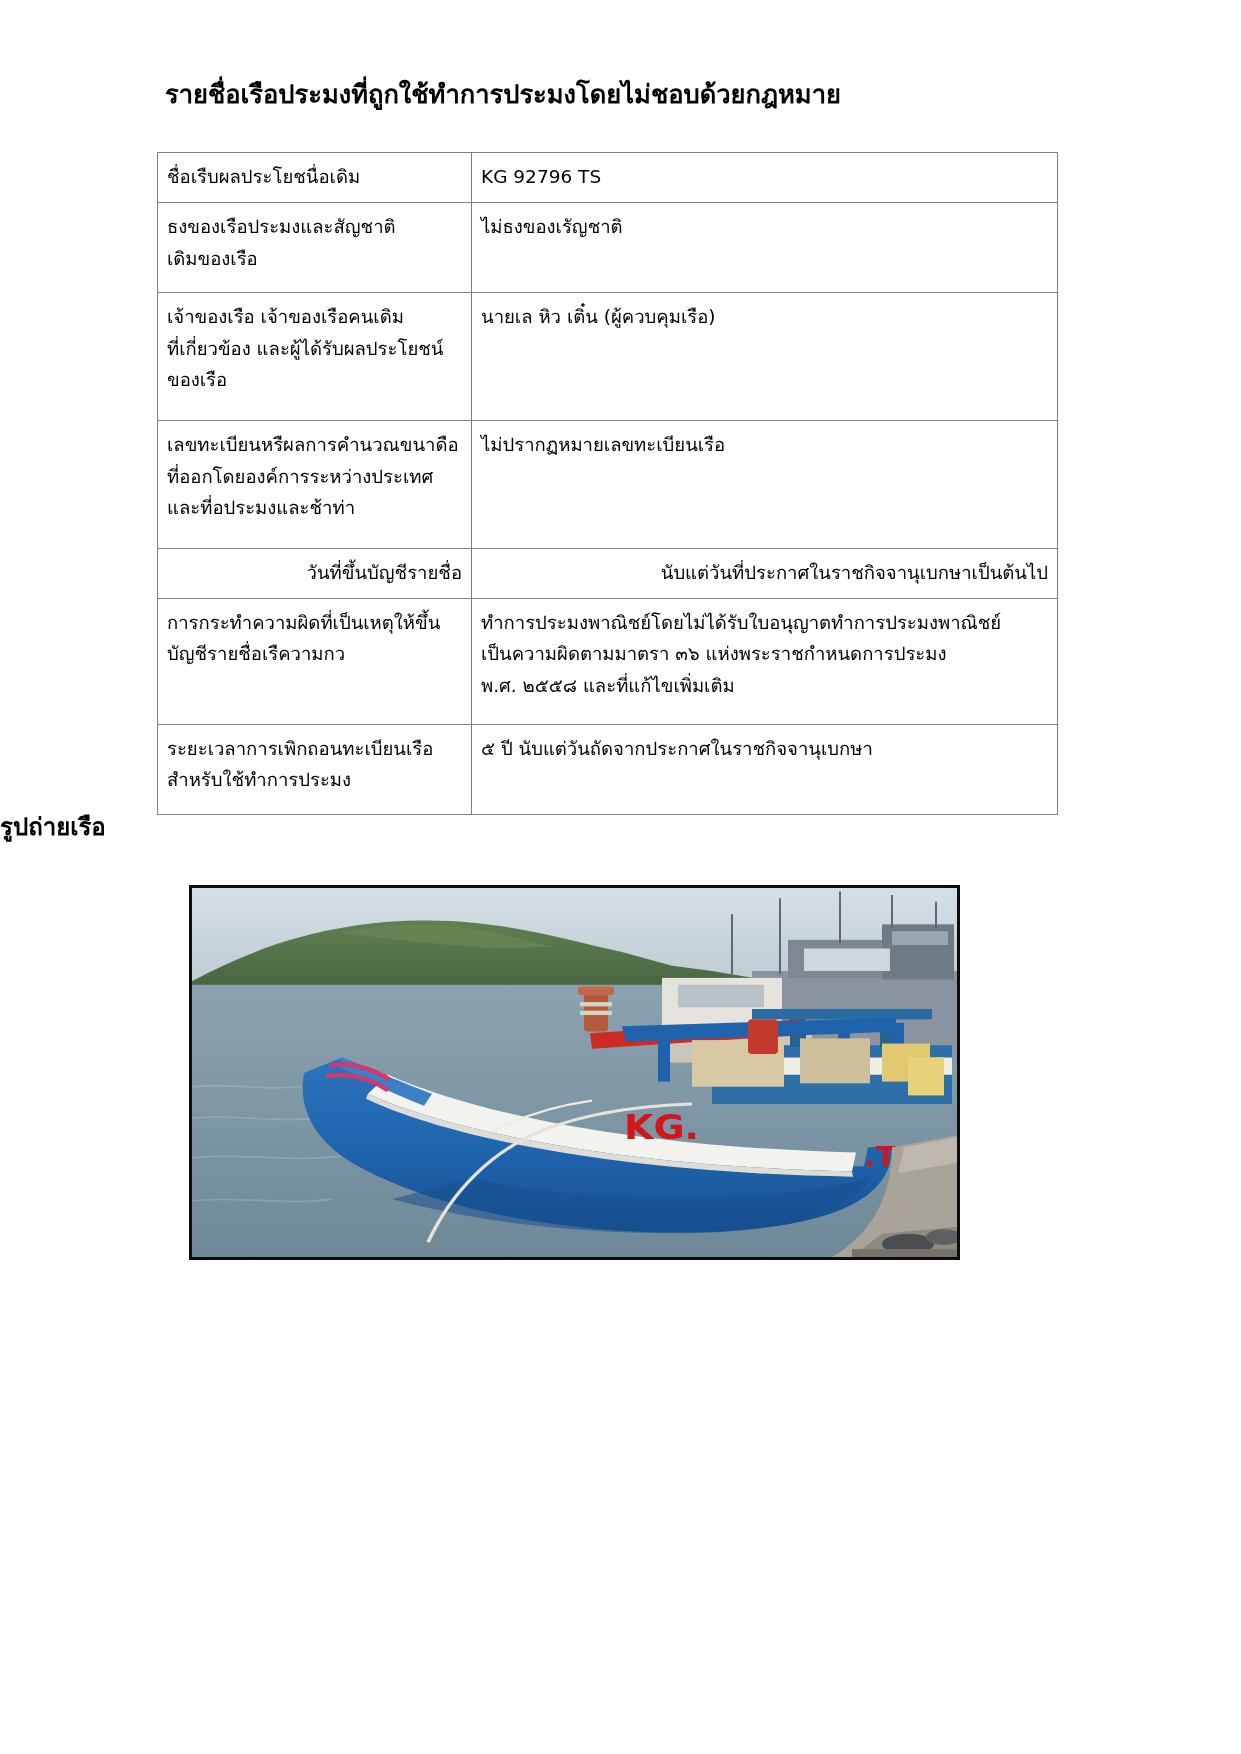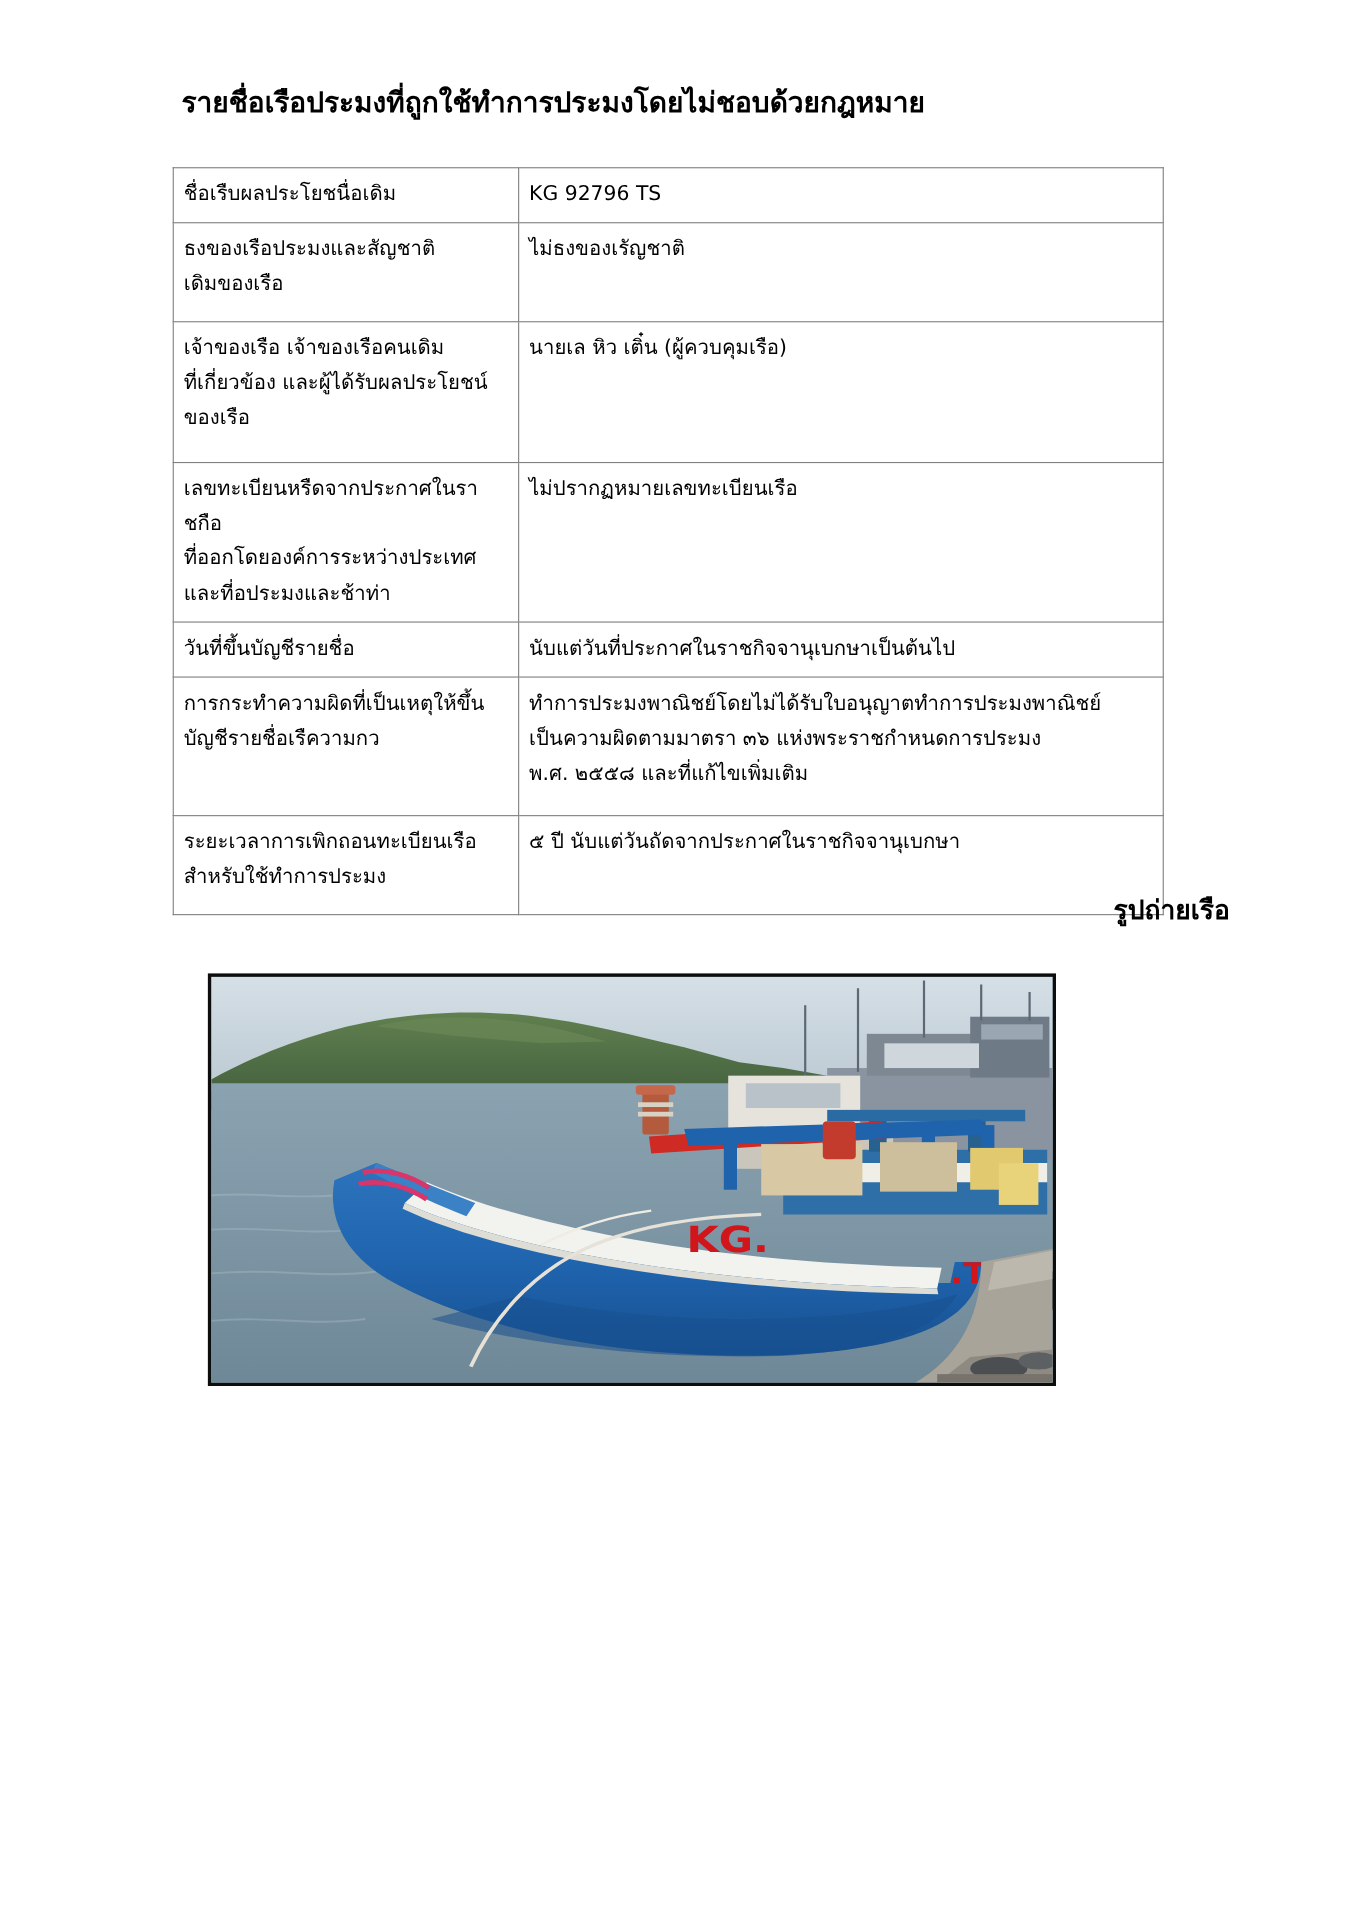--- a/index.html
+++ b/index.html
@@ -60,31 +60,31 @@
   .vessel-table td p {
     margin: 0;
   }
 
   
   tr.r1 td { height: 30px; }
   tr.r2 td { height: 72px; }
   tr.r3 td { height: 110px; }
   tr.r4 td { height: 110px; }
   tr.r5 td { height: 108px; }
-  tr.r6 td { height: 30px; }
+  tr.r6 td { height: 30px; text-align: right; }
   tr.r7 td { height: 108px; }
   tr.r8 td { height: 72px; }
 
   
   .photo-caption {
     position: absolute;
     top: 812px;
     left: 0;
     width: 1118px;
-    text-align: right;
+    text-align: left;
     font-size: 24px;
     font-weight: bold;
     line-height: 1.3;
   }
 
   
   .photo-frame {
     position: absolute;
     top: 885px;
     left: 189px;
@@ -131,21 +131,21 @@
           <p>ที่เกี่ยวข้อง และผู้ได้รับผลประโยชน์</p>
           <p>ของเรือ</p>
         </td>
         <td class="value">
           <p>นายเล หิว เติ๋น (ผู้ควบคุมเรือ)</p>
         </td>
       </tr>
 
       <tr class="r4">
         <td class="label">
-          <p>เลขทะเบียนหรืดจากประกาศในราชกือ</p>
+          <p>เลขทะเบียนหรืผลการคำนวณขนาดือ</p>
           <p>ที่ออกโดยองค์การระหว่างประเทศ</p>
           <p>และที่อประมงและช้าท่า</p>
         </td>
         <td class="value">
           <p>ไม่ปรากฏหมายเลขทะเบียนเรือ</p>
         </td>
       </tr>
 
 
       <tr class="r6">

